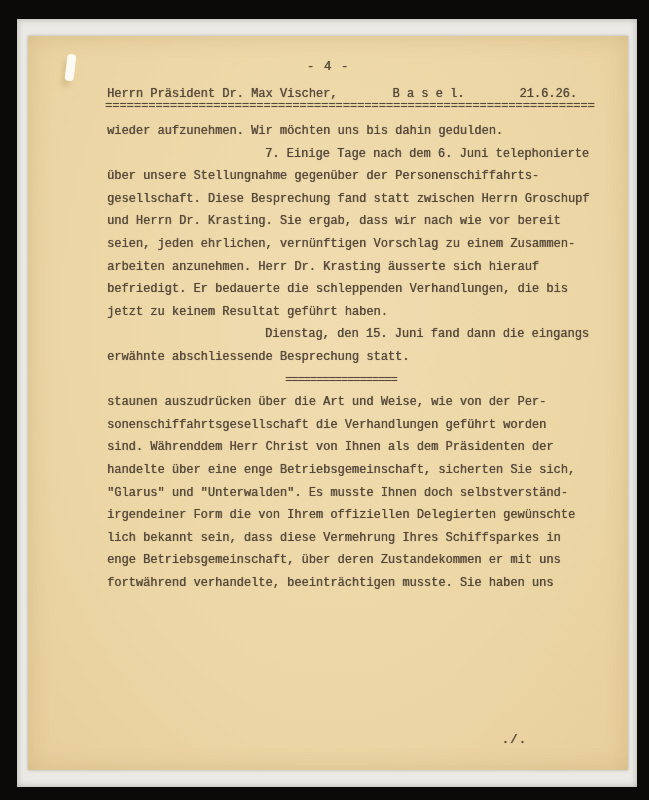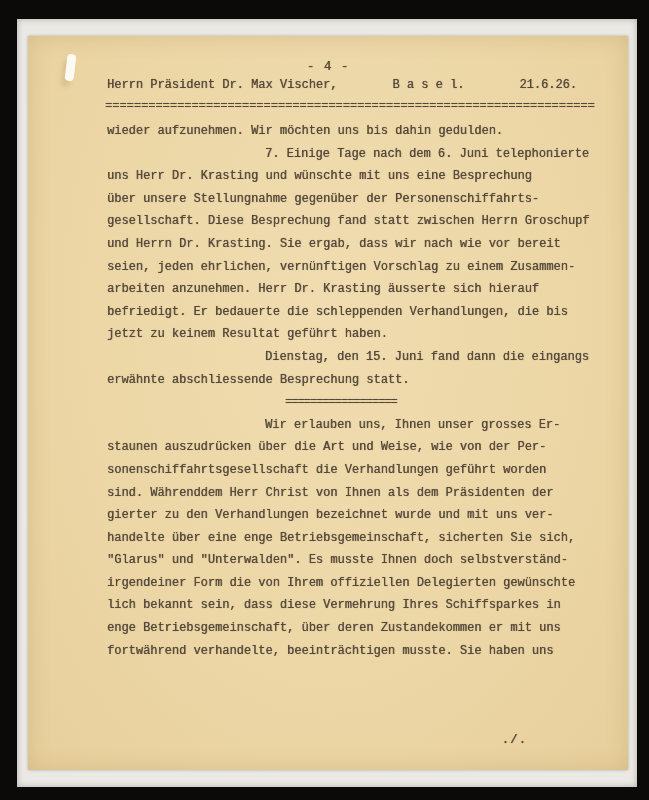--- a/index.html
+++ b/index.html
@@ -42,21 +42,21 @@
   }
   .page-number {
     position: absolute;
     top: 24px; left: 0; width: 100%;
     text-align: center;
     font-size: 12.5px;
     letter-spacing: 1px;
   }
   .header-row {
     position: absolute;
-    top: 42px; left: 79px; width: 470px;
+    top: 51px; left: 79px; width: 470px;
     display: flex;
     justify-content: space-between;
     font-size: 12px;
     white-space: pre;
   }
   .header-rule {
     position: absolute;
     top: 63px; left: 77px;
     font-size: 12px;
     white-space: pre;
@@ -99,36 +99,33 @@
         <span>Herrn Präsident Dr. Max Vischer,</span>
         <span>B a s e l.</span>
         <span>21.6.26.</span>
       </div>
 
       <div class="header-rule ink">====================================================================</div>
 
       <div class="body-text ink">
         <div class="ln">wieder aufzunehmen. Wir möchten uns bis dahin gedulden.</div>
         <div class="ln ind">7. Einige Tage nach dem 6. Juni telephonierte</div>
-        <div class="ln">uns Herr Dr. Krasting und wünschte mit uns eine Besprechung</div>
         <div class="ln">über unsere Stellungnahme gegenüber der Personenschiffahrts-</div>
         <div class="ln">gesellschaft. Diese Besprechung fand statt zwischen Herrn Groschupf</div>
         <div class="ln">und Herrn Dr. Krasting. Sie ergab, dass wir nach wie vor bereit</div>
         <div class="ln">seien, jeden ehrlichen, vernünftigen Vorschlag zu einem Zusammen-</div>
         <div class="ln">arbeiten anzunehmen. Herr Dr. Krasting äusserte sich hierauf</div>
         <div class="ln">befriedigt. Er bedauerte die schleppenden Verhandlungen, die bis</div>
         <div class="ln">jetzt zu keinem Resultat geführt haben.</div>
         <div class="ln ind">Dienstag, den 15. Juni fand dann die eingangs</div>
         <div class="ln">erwähnte abschliessende Besprechung statt.</div>
         <div class="ln sep">==================</div>
-        <div class="ln ind">Wir erlauben uns, Ihnen unser grosses Er-</div>
         <div class="ln">staunen auszudrücken über die Art und Weise, wie von der Per-</div>
         <div class="ln">sonenschiffahrtsgesellschaft die Verhandlungen geführt worden</div>
         <div class="ln">sind. Währenddem Herr Christ von Ihnen als dem Präsidenten der</div>
-        <div class="ln">gierter zu den Verhandlungen bezeichnet wurde und mit uns ver-</div>
         <div class="ln">handelte über eine enge Betriebsgemeinschaft, sicherten Sie sich,</div>
         <div class="ln">"Glarus" und "Unterwalden". Es musste Ihnen doch selbstverständ-</div>
         <div class="ln">irgendeiner Form die von Ihrem offiziellen Delegierten gewünschte</div>
         <div class="ln">lich bekannt sein, dass diese Vermehrung Ihres Schiffsparkes in</div>
         <div class="ln">enge Betriebsgemeinschaft, über deren Zustandekommen er mit uns</div>
         <div class="ln">fortwährend verhandelte, beeinträchtigen musste. Sie haben uns</div>
       </div>
 
       <div class="continuation ink">./.</div>
 

